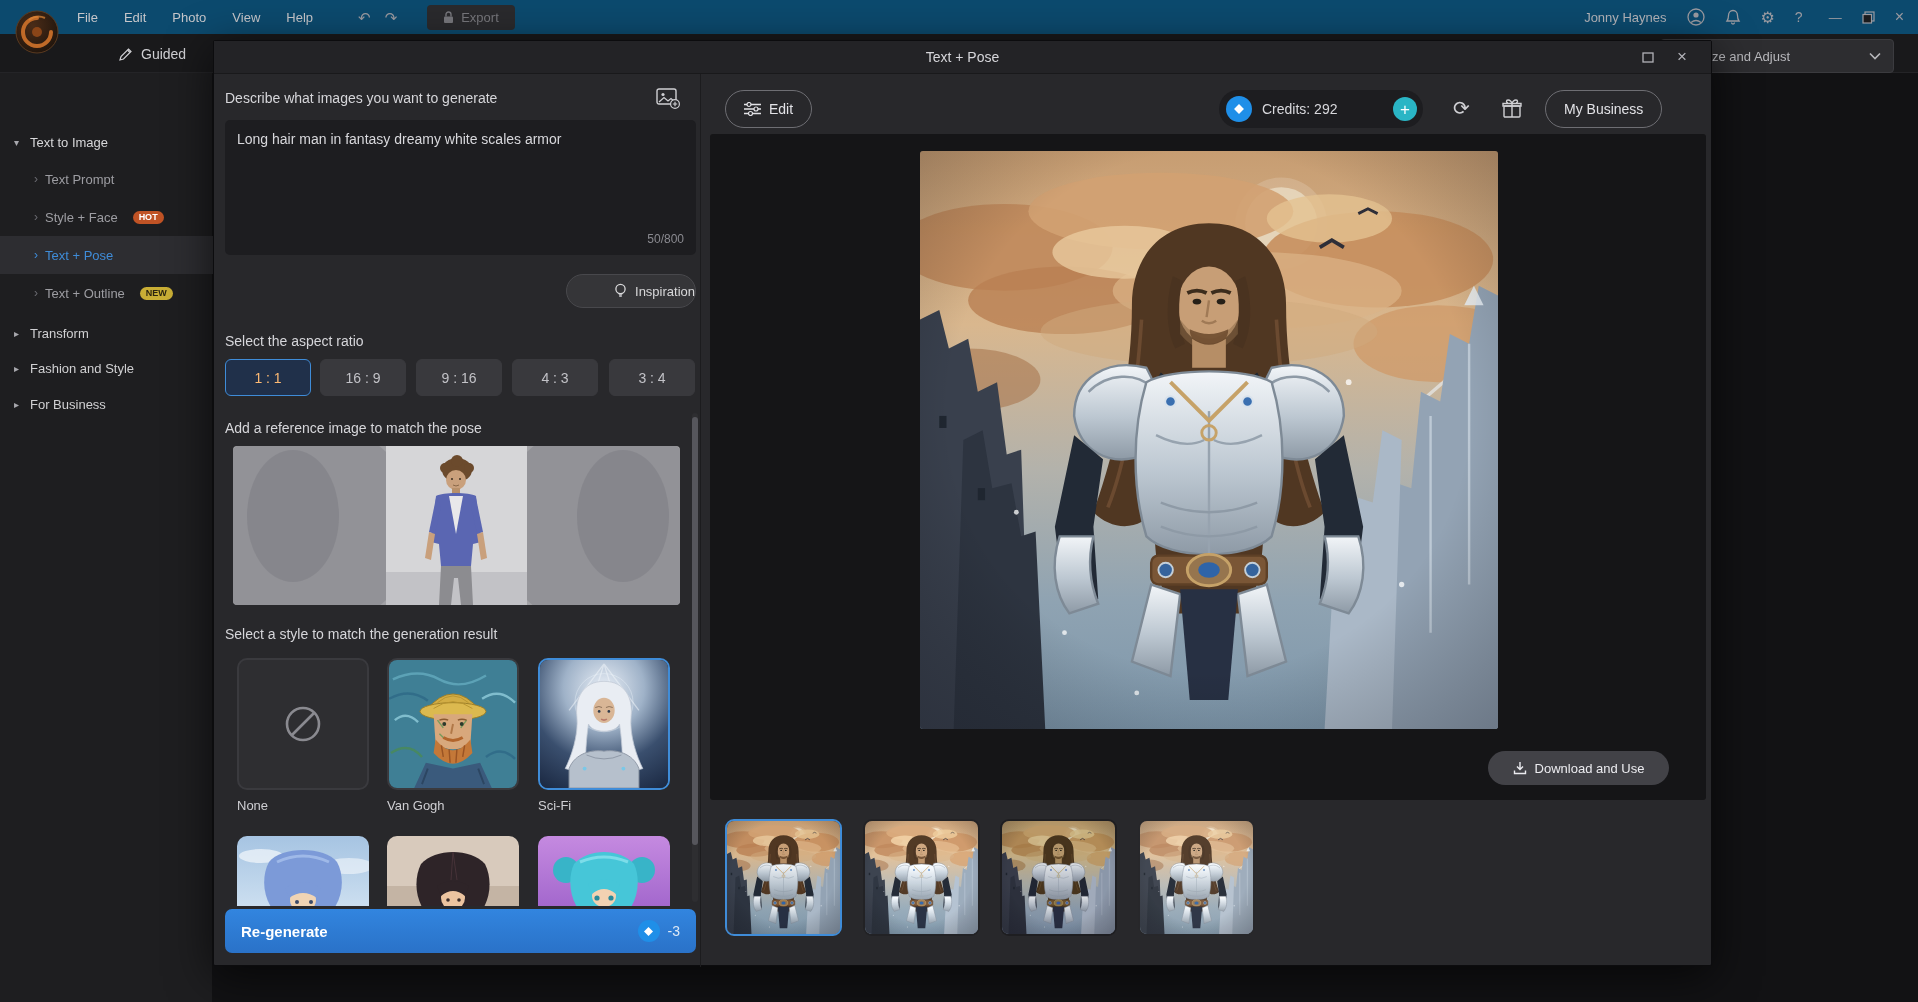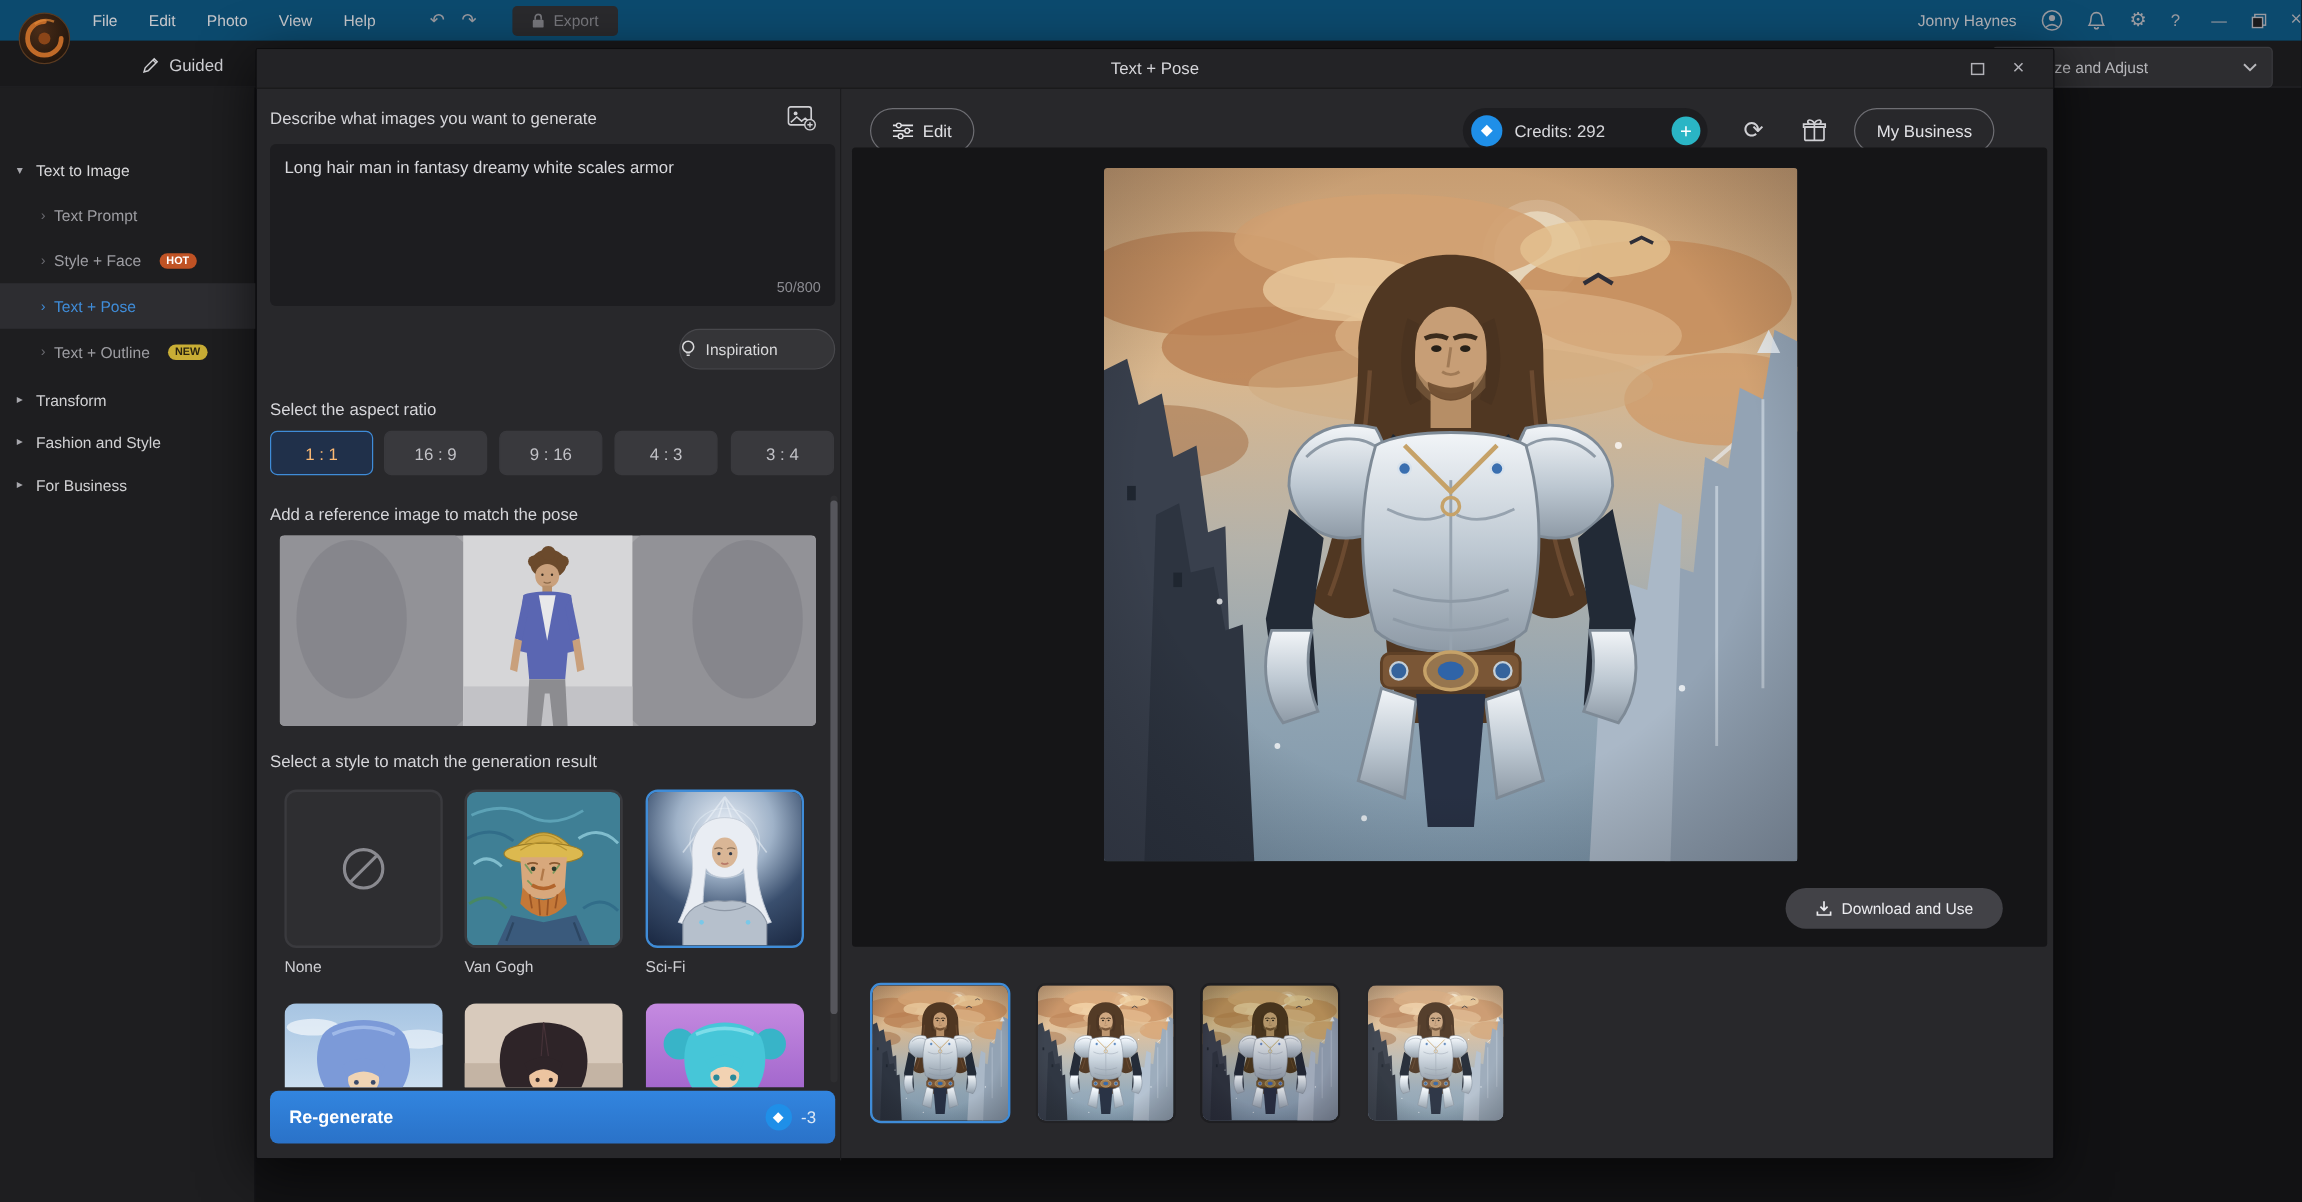--- a/index.html
+++ b/index.html
@@ -285,21 +285,21 @@
   <span class="menu-item">Help</span>
   <span class="iconbtn" style="margin-left:28px">↶</span>
   <span class="iconbtn" style="margin-left:6px">↷</span>
   <div class="export-btn" style="margin-left:26px">
     <svg width="11" height="13" viewBox="0 0 11 13">
       <rect x="1" y="5.5" width="9" height="6.5" rx="1" fill="#77777c"></rect>
       <path d="M3,5.5 V3.5 a2.5,2.5 0 0 1 5,0 V5.5" stroke="#77777c" stroke-width="1.4" fill="none"></path>
     </svg>
     <span>Export</span>
   </div>
-  <div class="row" style="margin-left:auto;gap:20px;">
+  <div class="row" style="margin-left:auto;gap:20px;padding-right:14px">
     <span style="color:#b4b4b9;font-size:13px">Jonny Haynes</span>
     <svg width="18" height="18" viewBox="0 0 18 18">
       <circle cx="9" cy="9" r="8" stroke="#9a9aa0" fill="none" stroke-width="1.3"></circle>
       <circle cx="9" cy="7" r="2.6" fill="#9a9aa0"></circle>
       <path d="M4,14.5 Q9,10.5 14,14.5" stroke="#9a9aa0" stroke-width="1.3" fill="none"></path>
     </svg>
     <svg width="16" height="17" viewBox="0 0 16 17">
       <path d="M8,1.5 C5,1.5 3.5,4 3.5,6.5 C3.5,10 2,12 2,12 L14,12 C14,12 12.5,10 12.5,6.5 C12.5,4 11,1.5 8,1.5 Z" stroke="#9a9aa0" stroke-width="1.3" fill="none"></path>
       <path d="M6.5,13.5 a1.5,1.5 0 0 0 3,0" stroke="#9a9aa0" stroke-width="1.3" fill="none"></path>
     </svg>
@@ -395,21 +395,21 @@
       <circle cx="19" cy="16" r="4.4" fill="#28282b" stroke="#cfcfd3" stroke-width="1.2"></circle>
       <path d="M19,13.8 V18.2 M16.8,16 H21.2" stroke="#cfcfd3" stroke-width="1.2"></path>
     </svg>
 
     <div class="abs" style="left:11px;top:46px;width:471px;height:135px">
       <textarea style="width: 100%; height: 100%; background: rgb(29, 29, 32); border: none; border-radius: 5px; resize: none; color: rgb(216, 216, 220); font-size: 14px; font-family: &quot;Liberation Sans&quot;, sans-serif; padding: 11px 12px; outline: none;">Long hair man in fantasy dreamy white scales armor</textarea>
       <span class="abs" style="right:12px;bottom:9px;color:#8a8a90;font-size:12px">50/800</span>
     </div>
 
     <div class="abs row" style="left:352px;top:200px;width:130px;height:34px;background:#353538;border:1px solid #48484c;
-      border-radius:17px;justify-content:flex-start;gap:8px">
+      border-radius:17px;justify-content:flex-end;gap:8px">
       <svg width="13" height="16" viewBox="0 0 13 16">
         <circle cx="6.5" cy="6" r="4.6" stroke="#d8d8da" stroke-width="1.3" fill="none"></circle>
         <path d="M4.8,11 h3.4 M5.2,13 h2.6" stroke="#d8d8da" stroke-width="1.3"></path>
       </svg>
       <span style="color:#d8d8da;font-size:13px">Inspiration</span>
     </div>
 
     <span class="abs panel-label" style="left:11px;top:259px">Select the aspect ratio</span>
     <div class="ratio-btn sel" style="left:11px">
           <span>1 : 1</span>
@@ -517,21 +517,21 @@
     <svg class="abs" style="left:800px;top:24px" width="22" height="22" viewBox="0 0 22 22">
       <rect x="3" y="8" width="16" height="11" rx="1" stroke="#d0d0d4" stroke-width="1.4" fill="none"></rect>
       <path d="M2,5.5 H20 V8 H2 Z" stroke="#d0d0d4" stroke-width="1.4" fill="none"></path>
       <path d="M11,5.5 V19 M7,5 C5,5 5,2 7,2 C9,2 11,4 11,5.5 C11,4 13,2 15,2 C17,2 17,5 15,5" stroke="#d0d0d4" stroke-width="1.4" fill="none"></path>
     </svg>
 
     <div class="pill-btn abs" style="left:844px;top:16px">
       <span>My Business</span>
     </div>
 
-    <div class="abs" style="left:9px;top:49px;width:996px;height:666px;background:#151517;border-radius:3px">
+    <div class="abs" style="left:9px;top:60px;width:996px;height:666px;background:#151517;border-radius:3px">
       <div class="abs" style="left:210px;top:17px;width:578px;height:578px;border-radius:3px;overflow:hidden">
         <svg width="578" height="578" viewBox="0 0 240 240">
               <use href="#knight"></use>
             </svg>
       </div>
       <div class="abs row" style="left:778px;top:617px;width:181px;height:34px;background:rgba(74,74,80,.85);
         border-radius:17px;justify-content:center;gap:8px">
         <svg width="14" height="14" viewBox="0 0 14 14">
           <path d="M7,1 V8 M4,5.5 L7,8.5 L10,5.5" stroke="#ececf0" stroke-width="1.4" fill="none"></path>
           <path d="M1.5,9.5 V12.5 H12.5 V9.5" stroke="#ececf0" stroke-width="1.4" fill="none"></path>

